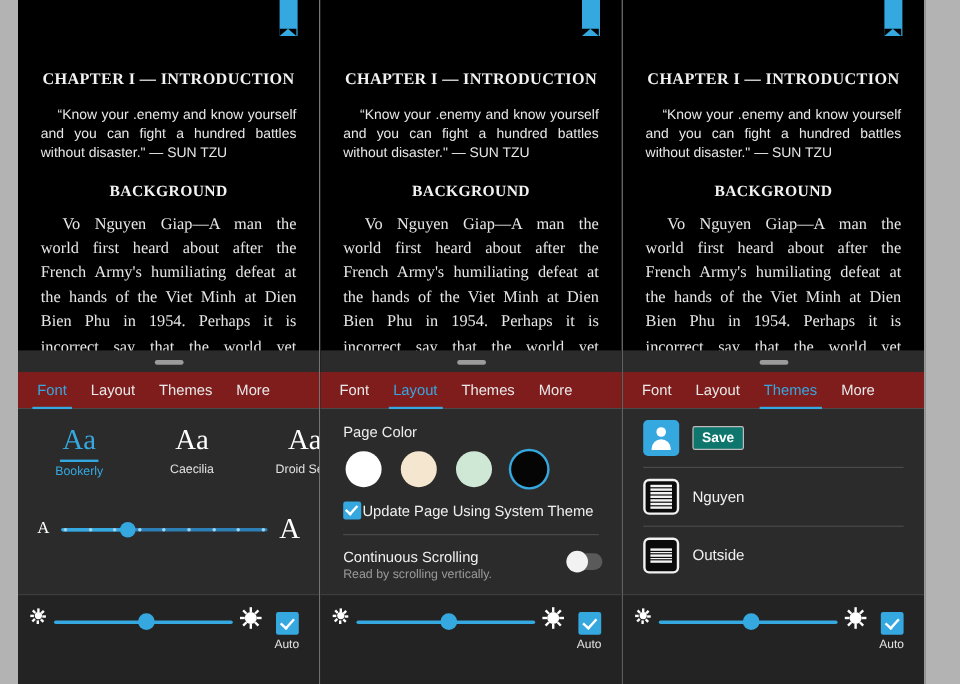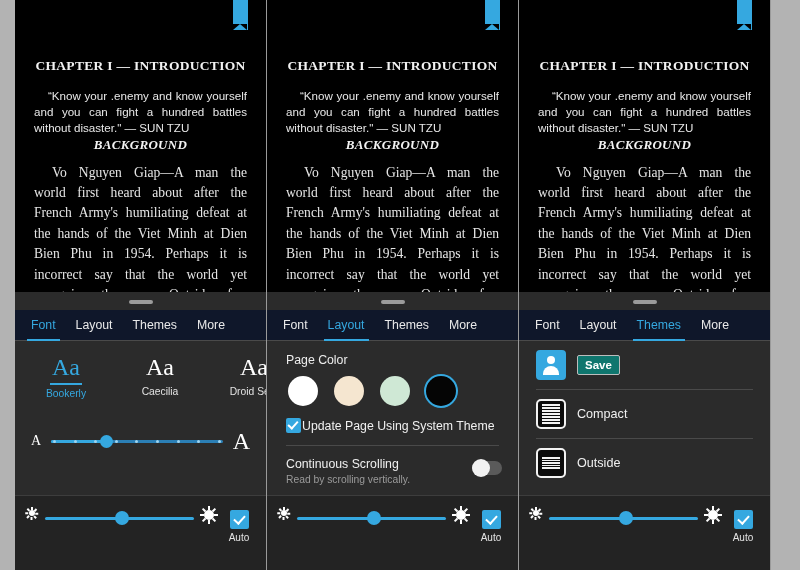--- a/index.html
+++ b/index.html
@@ -64,23 +64,23 @@
     line-height: 16.2px;
     text-align: justify;
     padding: 0 19px;
     margin-top: 14px;
     text-indent: 14px;
   }
   .section-head {
     color: #f2f2f2;
     font-family: "Liberation Serif", serif;
     font-weight: bold;
-    font-style: italic;
     font-size: 13px;
     text-align: center;
+    margin-top: 14px;
     letter-spacing: 0.3px;
   }
   .body-para {
     color: #e6e6e6;
     font-family: "Liberation Serif", serif;
     font-size: 13.6px;
     line-height: 20.4px;
     text-align: justify;
     padding: 0 19px;
     margin-top: 10px;
@@ -110,21 +110,21 @@
     display: flex;
     flex-direction: column;
   }
   .tabbar {
     display: flex;
     align-items: center;
     height: 31px;
     padding-left: 16px;
     gap: 20px;
     border-bottom: 1px solid #4a4a4a;
-    background: #0f172a;
+    background: #7f1d1d;
   }
   .tab {
     color: #e9e9e9;
     font-size: 12.3px;
     position: relative;
     height: 31px;
     display: flex;
     align-items: center;
     white-space: nowrap;
   }
@@ -517,21 +517,21 @@
           <div class="theme-ico page compact">
             <i></i>
               <i></i>
               <i></i>
               <i></i>
               <i></i>
               <i></i>
               <i></i>
           </div>
           <div class="theme-txt">
-            <div class="theme-name">Compact</div>
+            <div class="theme-name">Nguyen</div>
           </div>
         </div>
 
         <div class="theme-div"></div>
 
         <div class="theme-row">
           <div class="theme-ico page">
             <i></i>
               <i></i>
               <i></i>

